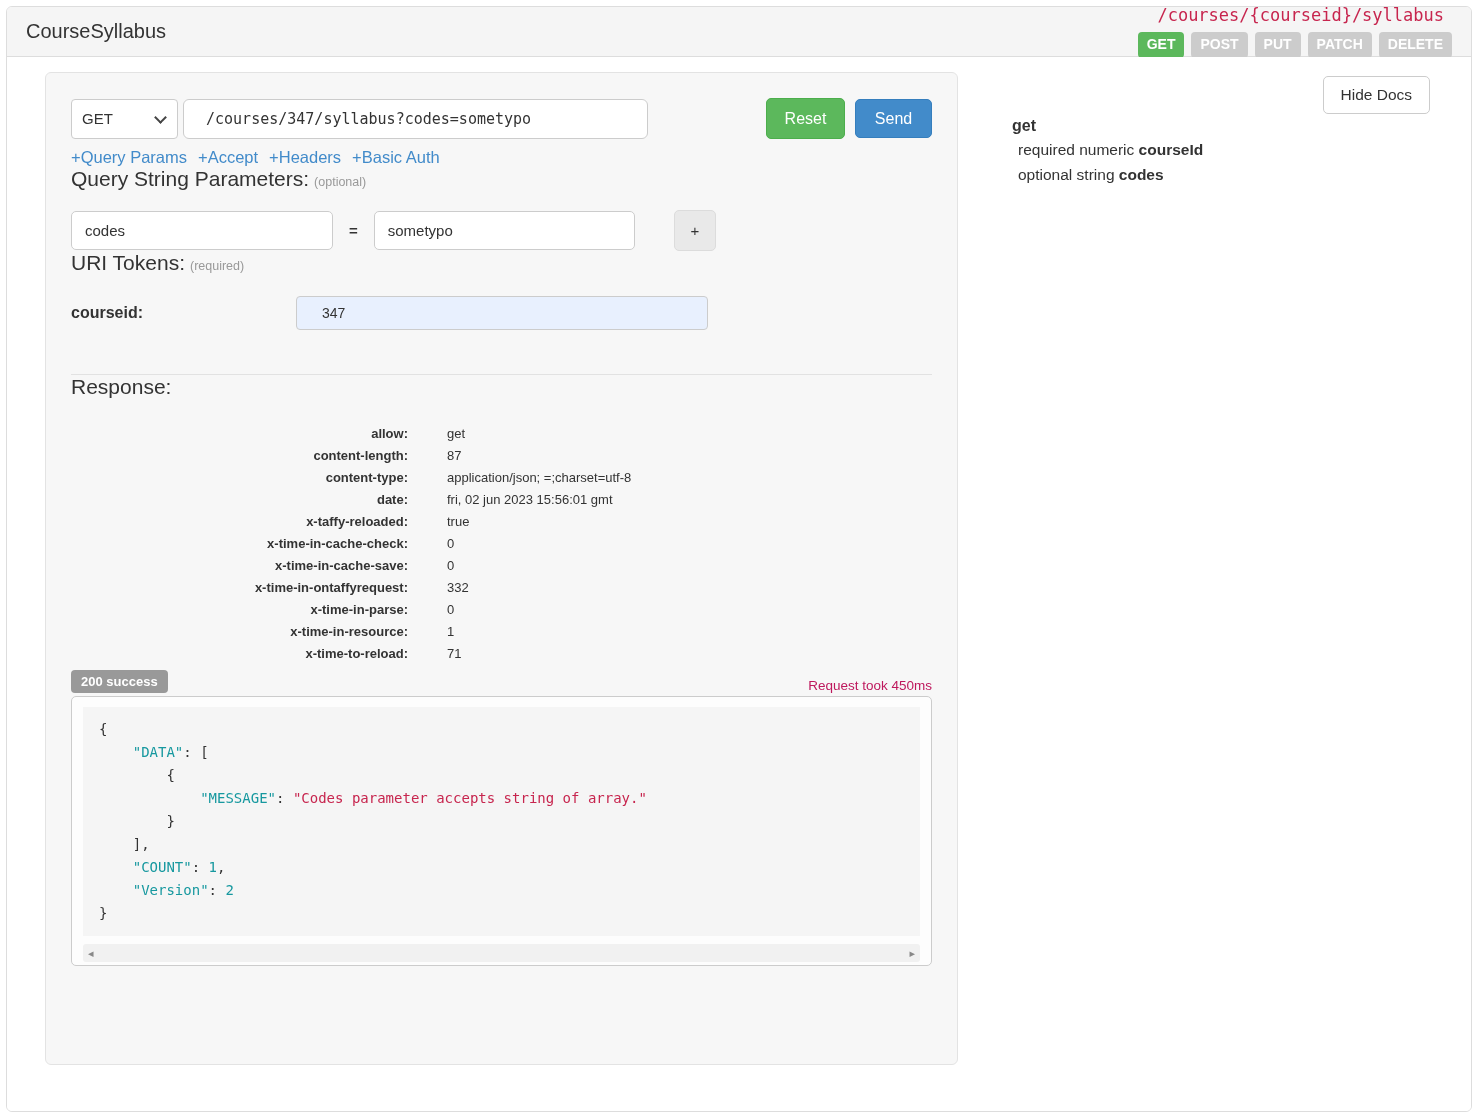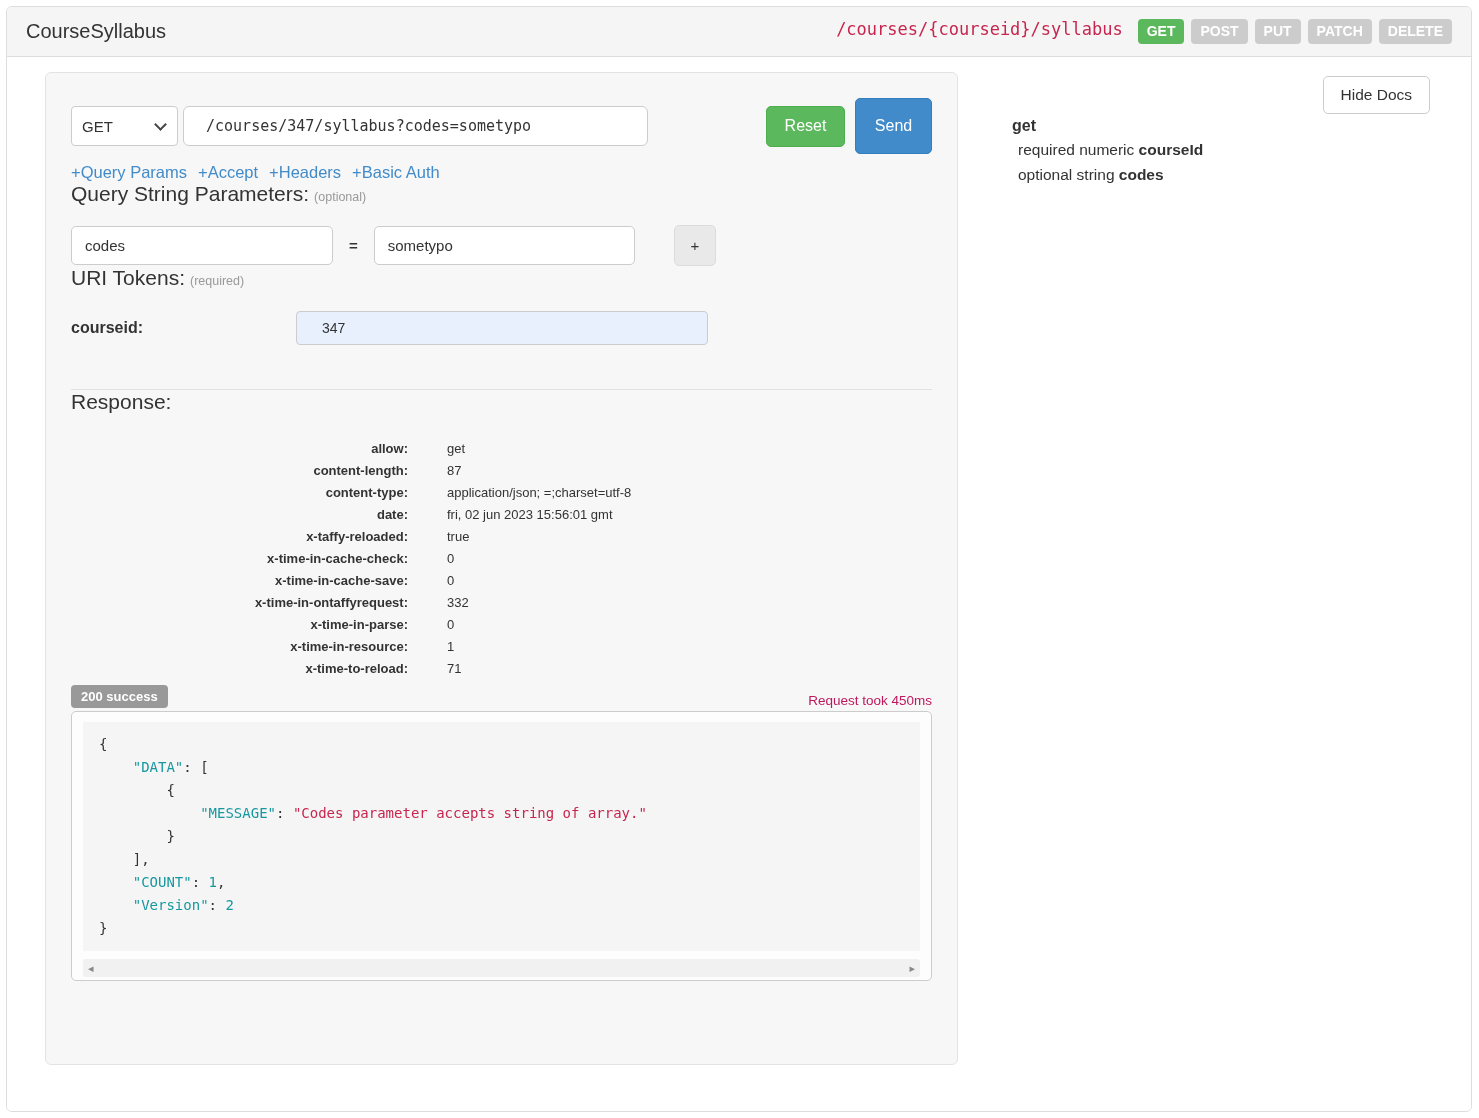--- a/index.html
+++ b/index.html
@@ -18,21 +18,21 @@
   .page{
     position:absolute;left:6px;top:6px;width:1466px;height:1106px;
     border:1px solid #ddd;border-radius:6px;background:#fff;overflow:hidden;
   }
   
   .topbar{
     height:50px;background:#f5f5f5;border-bottom:1px solid #ddd;
     display:flex;align-items:center;padding:0 19px;
   }
   .title{font-size:20px;color:#333;}
-  .top-right{margin-left:auto;display:flex;align-items:flex-start;gap:7px;}
+  .top-right{margin-left:auto;display:flex;align-items:flex-end;gap:7px;flex-direction:column;}
   .route{
     font-family:"DejaVu Sans Mono",monospace;font-size:17px;
     color:var(--crimson);margin-right:8px;
   }
   .method-badge{
     display:inline-block;background:var(--badge-gray);color:#fff;
     font-weight:bold;font-size:14px;padding:5px 9px;border-radius:4px;
     line-height:1.1;cursor:pointer;
   }
   .method-badge.active{background:var(--green);}
@@ -55,21 +55,21 @@
     border-right:2px solid #444;border-bottom:2px solid #444;
     transform:rotate(45deg);pointer-events:none;
   }
   .url-input{
     margin-left:5px;width:465px;height:40px;border:1px solid #ccc;border-radius:6px;
     padding:0 22px;font-family:"DejaVu Sans Mono",monospace;font-size:15px;color:#333;
     background:#fff;
   }
   .btn{border-radius:5px;color:#fff;font-size:16px;font-family:"Liberation Sans",sans-serif;cursor:pointer;}
   .btn-reset{margin-left:auto;width:79px;height:41px;background:var(--green);border:1px solid var(--green-border);}
-  .btn-send{margin-left:10px;width:77px;height:56px;background:var(--blue);border:1px solid var(--blue-border);}
+  .btn-send{margin-left:10px;width:77px;height:39px;background:var(--blue);border:1px solid var(--blue-border);}
   .links-row{margin-top:8px;display:flex;gap:11px;font-size:16.5px;color:var(--blue);line-height:20px;}
   .req-link{cursor:pointer;}
   h2.section{font-weight:400;font-size:21px;color:#333;margin:0;line-height:24px;}
   .section-note{font-size:12.5px;color:#999;margin-left:5px;}
   .qsp-heading{margin-top:14px;}
   .qsp-row{margin-top:16px;display:flex;align-items:center;}
   .text-input{
     height:39px;border:1px solid #ccc;border-radius:5px;padding:0 13px;
     font-size:15px;font-family:"Liberation Sans",sans-serif;color:#333;background:#fff;
   }

